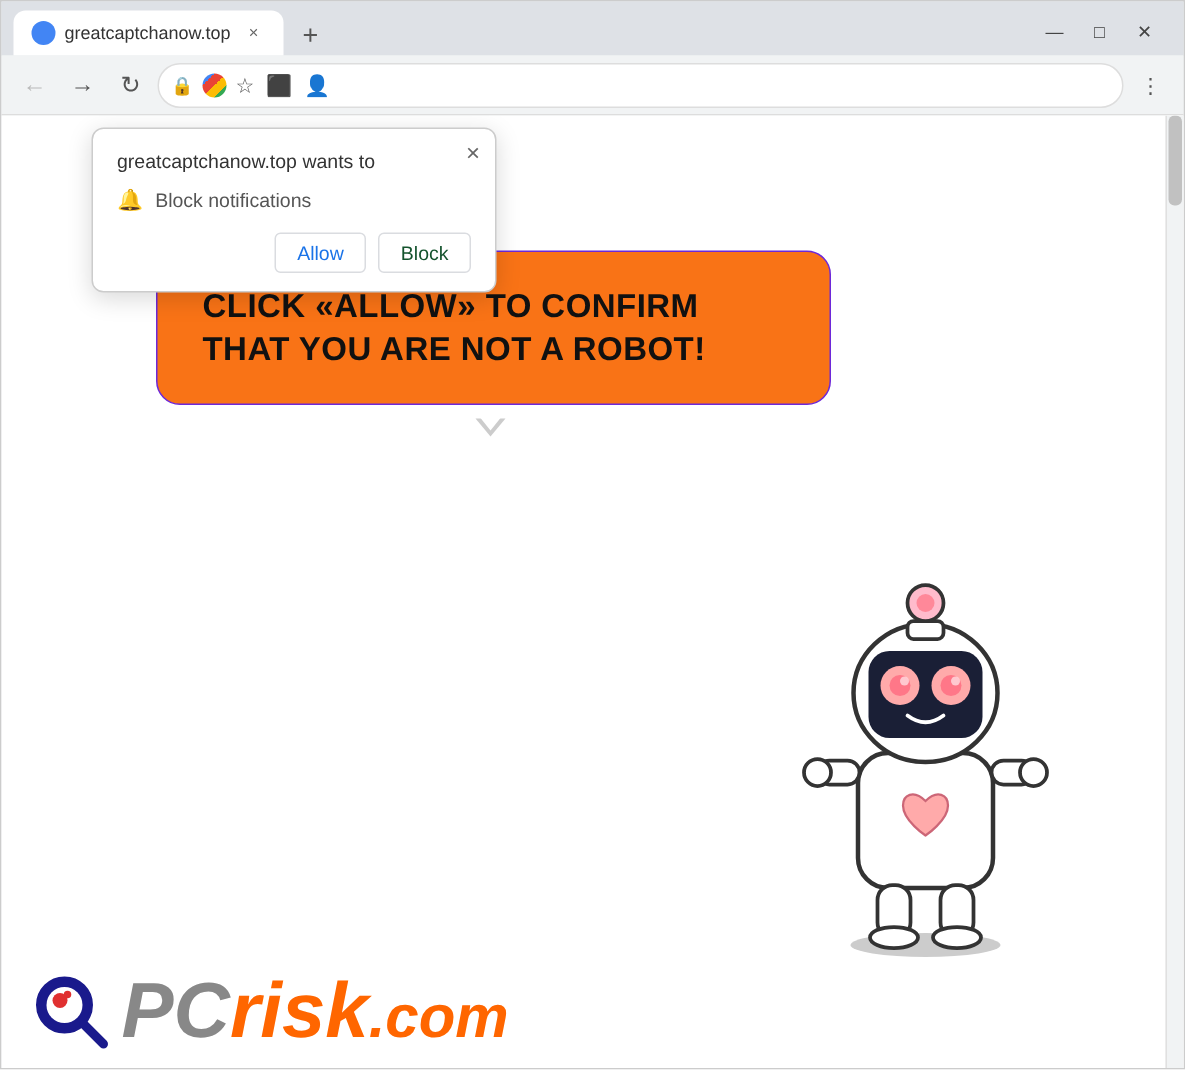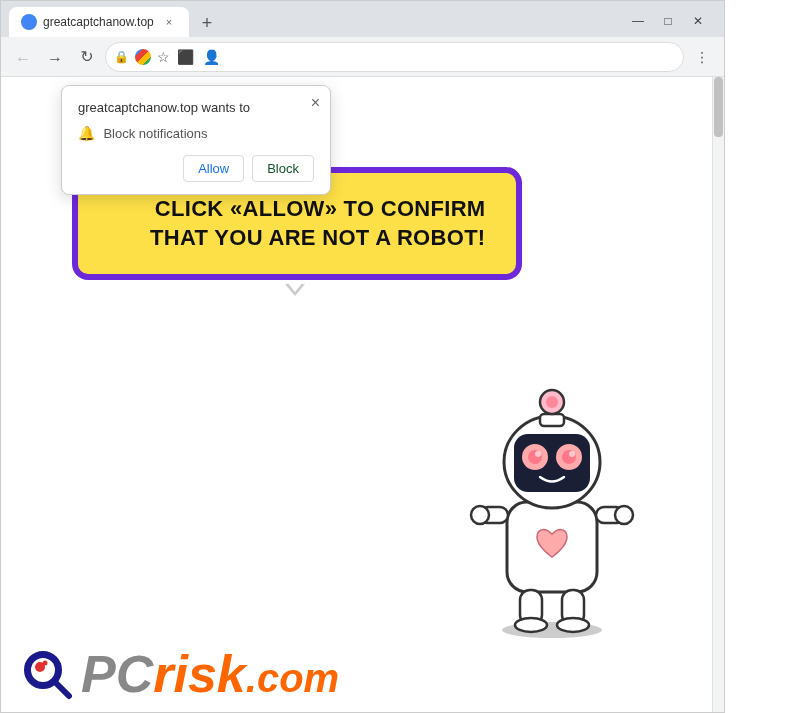--- a/index.html
+++ b/index.html
@@ -1,20 +1,20 @@
 <!DOCTYPE html>
 <html><head>
   <meta charset="utf-8">
   <style>
     * { margin: 0; padding: 0; box-sizing: border-box; }
     body { width: 790px; height: 713px; overflow: hidden; font-family: Arial, sans-serif; background: #fff; }
 
     
     .browser-window {
-      width: 725px;
+      width: 790px;
       height: 713px;
       display: flex;
       flex-direction: column;
       background: #f1f3f4;
       border: 1px solid #ccc;
     }
 
     
     .tab-bar {
       display: flex;
@@ -188,26 +188,26 @@
       display: flex;
       flex-direction: column;
       align-items: center;
       justify-content: flex-start;
       padding-top: 90px;
     }
 
     
     .speech-bubble {
       position: relative;
-      background: #fde047;
-      border: 6px solid #6d28d9;
+      background: #f97316;
+      border: 1px solid #6d28d9;
       border-radius: 16px;
       padding: 22px 30px;
       max-width: 450px;
-      text-align: right;
+      text-align: left;
       margin-bottom: 0;
       left: -60px;
     }
     .speech-bubble::after {
       content: '';
       position: absolute;
       bottom: -22px;
       left: 50%;
       margin-left: -12px;
       border-width: 12px 10px 0 10px;

